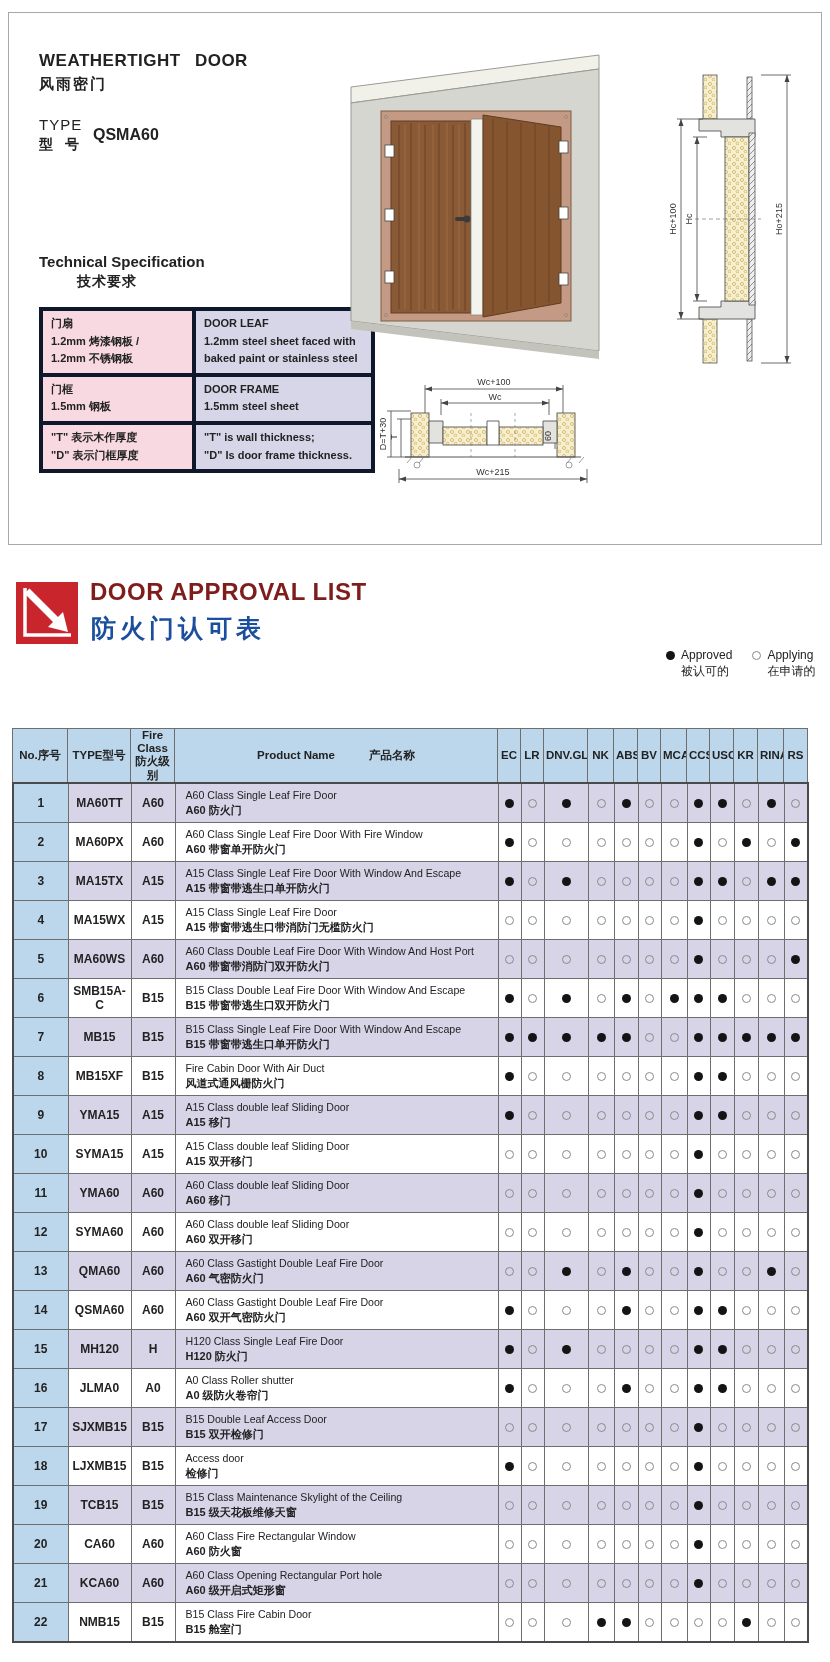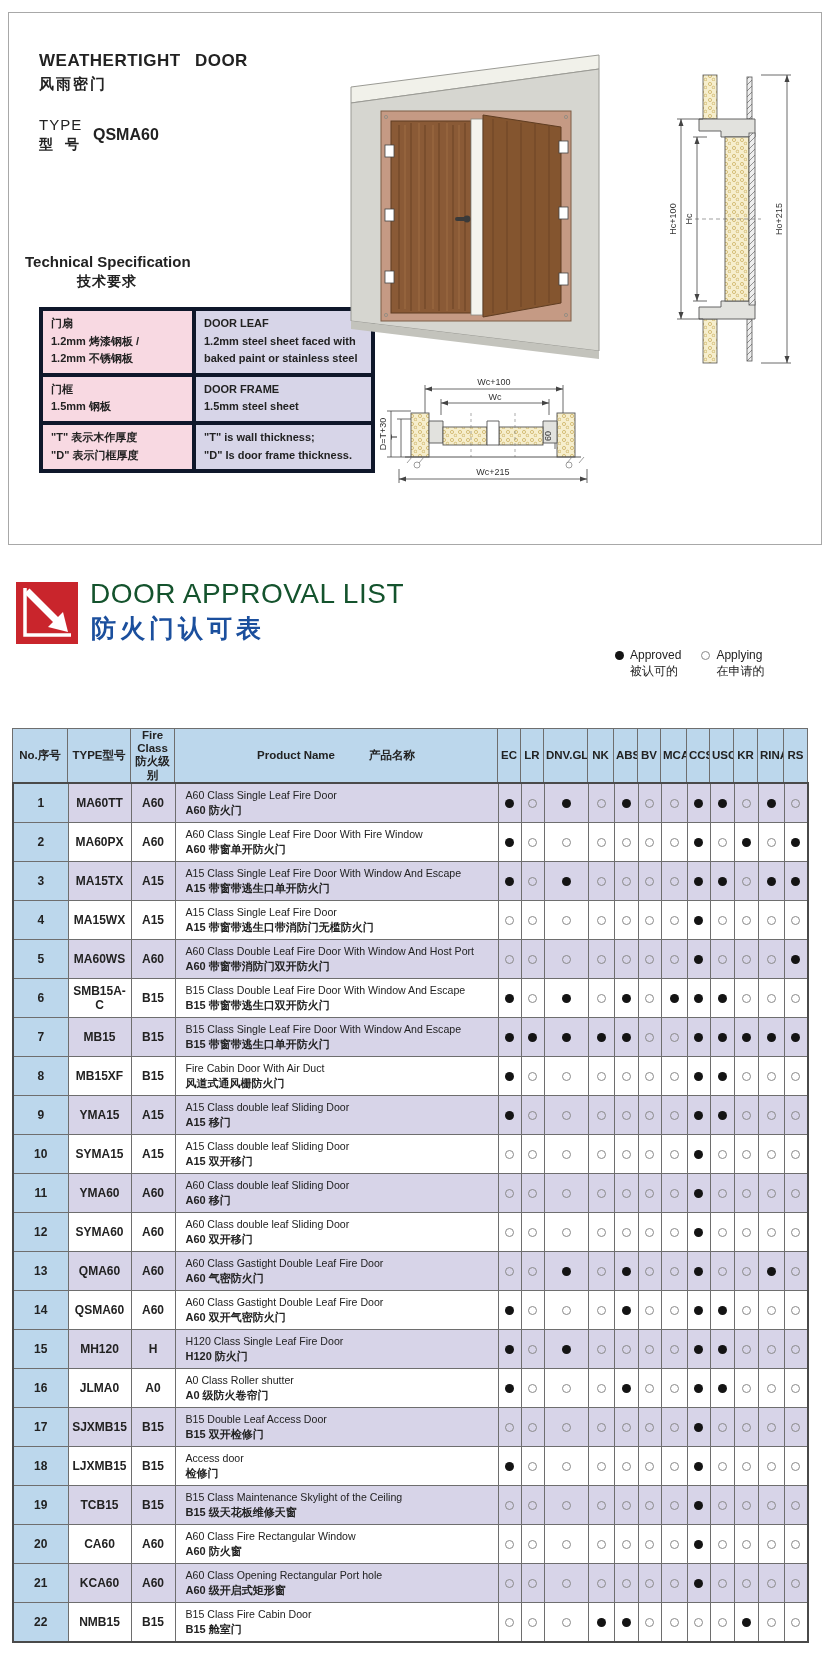--- a/index.html
+++ b/index.html
@@ -20,21 +20,21 @@
   .spec-title-zh{font-size:14px;font-weight:bold;letter-spacing:1px;}
   table.spec{border-collapse:collapse;table-layout:fixed;}
   table.spec td{
     border:4px solid #0f172a;vertical-align:top;padding:4px 8px 5px;
     font-size:11px;font-weight:bold;line-height:1.6;white-space:pre-line;
   }
   td.spec-zh{background:#f8d9e2;width:133px;}
   td.spec-en{background:#d7d5e8;width:159px;}
   .dimtext{font-size:9px;fill:#333;font-family:"Liberation Sans",sans-serif;}
   
-  .apv-title-en{font-size:28px;font-weight:normal;color:#14532d;letter-spacing:.5px;}
+  .apv-title-en{font-size:24px;font-weight:bold;color:#7f1d1d;letter-spacing:.5px;}
   .apv-title-zh{font-size:25px;font-weight:bold;color:#1b4f9d;letter-spacing:4px;}
   .legend{display:flex;gap:20px;font-size:12px;}
   .legend .item{display:flex;gap:6px;align-items:flex-start;}
   .legend .lines div{line-height:1.3;}
   .dot{display:inline-block;border-radius:50%;vertical-align:middle;}
   .dot.filled{width:9px;height:9px;background:#141414;}
   .dot.hollow{width:7px;height:7px;border:1.3px solid #8a8a8a;background:transparent;}
   .legend .dot{margin-top:3px;}
   table.apv{border-collapse:collapse;table-layout:fixed;width:795px;}
   table.apv td,table.apv th{border:1px solid #6e6e6e;overflow:hidden;}
@@ -63,21 +63,21 @@
 
 <div class="top-frame">
 
   <div class="abs title-en" style="left:30px;top:38px;">WEATHERTIGHT DOOR</div>
   <div class="abs title-zh" style="left:30px;top:62px;">风雨密门</div>
 
   <div class="abs type-en" style="left:30px;top:103px;">TYPE</div>
   <div class="abs type-zh" style="left:30px;top:123px;">型 号</div>
   <div class="abs type-val" style="left:84px;top:113px;">QSMA60</div>
 
-  <div class="abs spec-title-en" style="left:16px;top:240px;">Technical Specification</div>
+  <div class="abs spec-title-en" style="left:30px;top:240px;">Technical Specification</div>
   <div class="abs spec-title-zh" style="left:30px;top:260px;margin-left:38px;">技术要求</div>
 
   <table class="spec abs" style="left:30px;top:294px;">
     <tbody>
         <tr>
           <td class="spec-zh">门扇
 1.2mm 烤漆钢板 /
 1.2mm 不锈钢板</td>
           <td class="spec-en">DOOR LEAF
 1.2mm steel sheet faced  with
@@ -211,21 +211,21 @@
 <svg class="abs" style="left:16px;top:582px;" width="62" height="62" viewBox="0 0 62 62">
   <rect x="0" y="0" width="62" height="62" fill="#c9252c"></rect>
   <path d="M9 6 V53 H55" stroke="#ffffff" stroke-width="3.5" fill="none"></path>
   <line x1="11" y1="9" x2="42" y2="40" stroke="#ffffff" stroke-width="7"></line>
   <polygon points="52,50 32,45 47,30" fill="#ffffff"></polygon>
 </svg>
 
 <div class="abs apv-title-en" style="left:90px;top:578px;">DOOR APPROVAL LIST</div>
 <div class="abs apv-title-zh" style="left:91px;top:612px;">防火门认可表</div>
 
-<div class="abs legend" style="left:615px;top:648px;">
+<div class="abs legend" style="left:666px;top:648px;">
   <div class="item">
     <span class="dot filled"></span>
     <span class="lines">
       <div>Approved</div>
       <div>被认可的</div>
     </span>
   </div>
   <div class="item">
     <span class="dot hollow"></span>
     <span class="lines">

